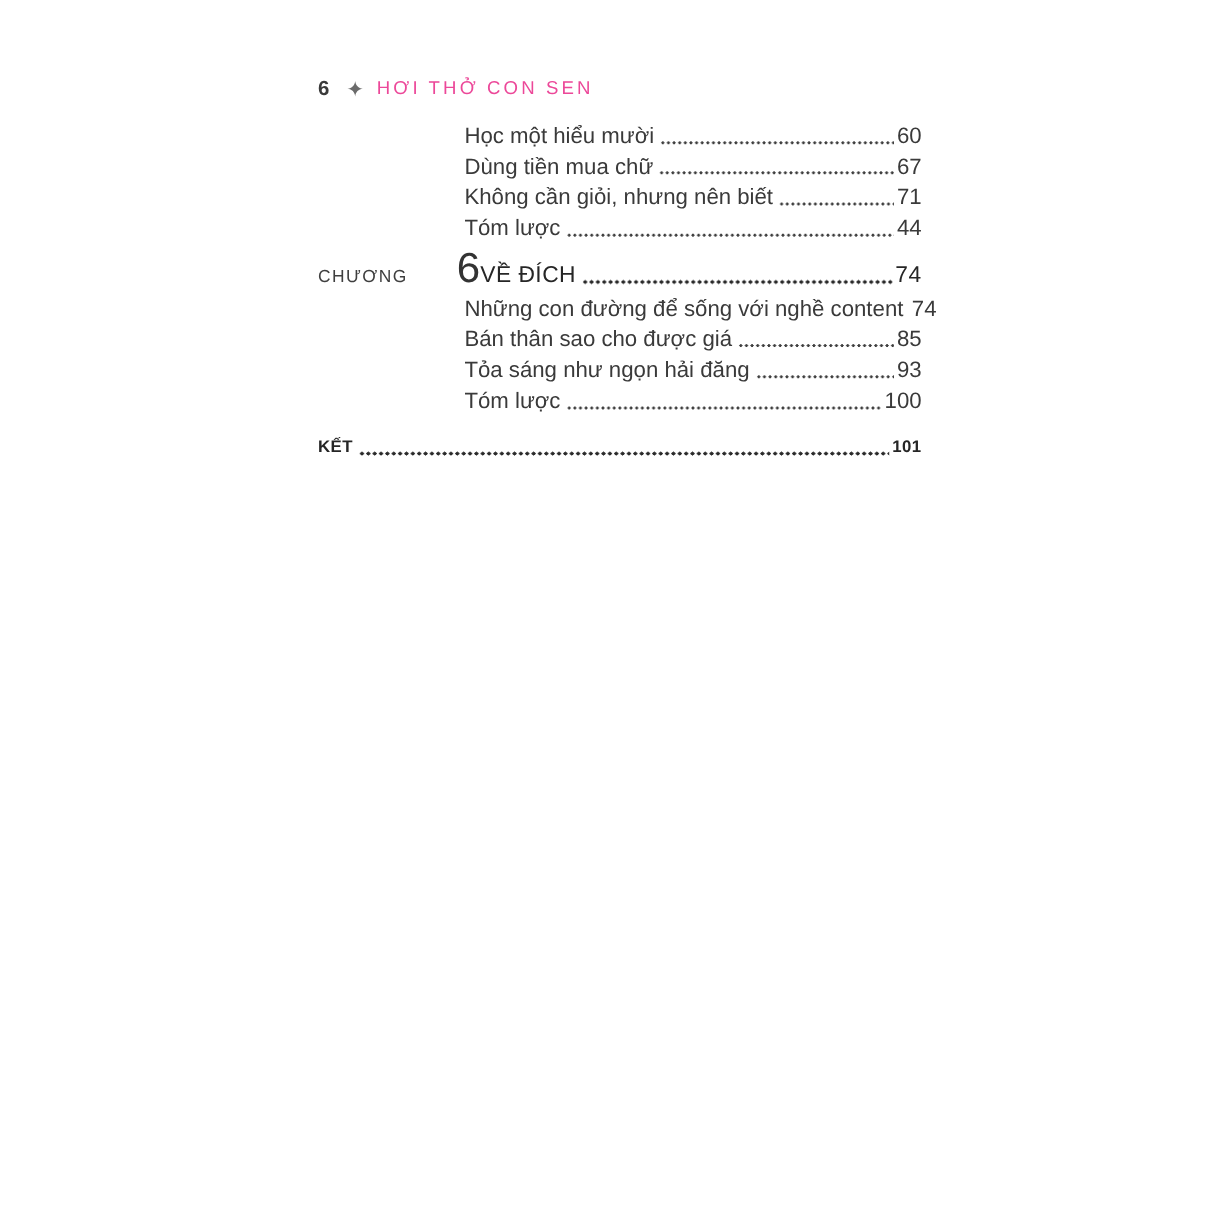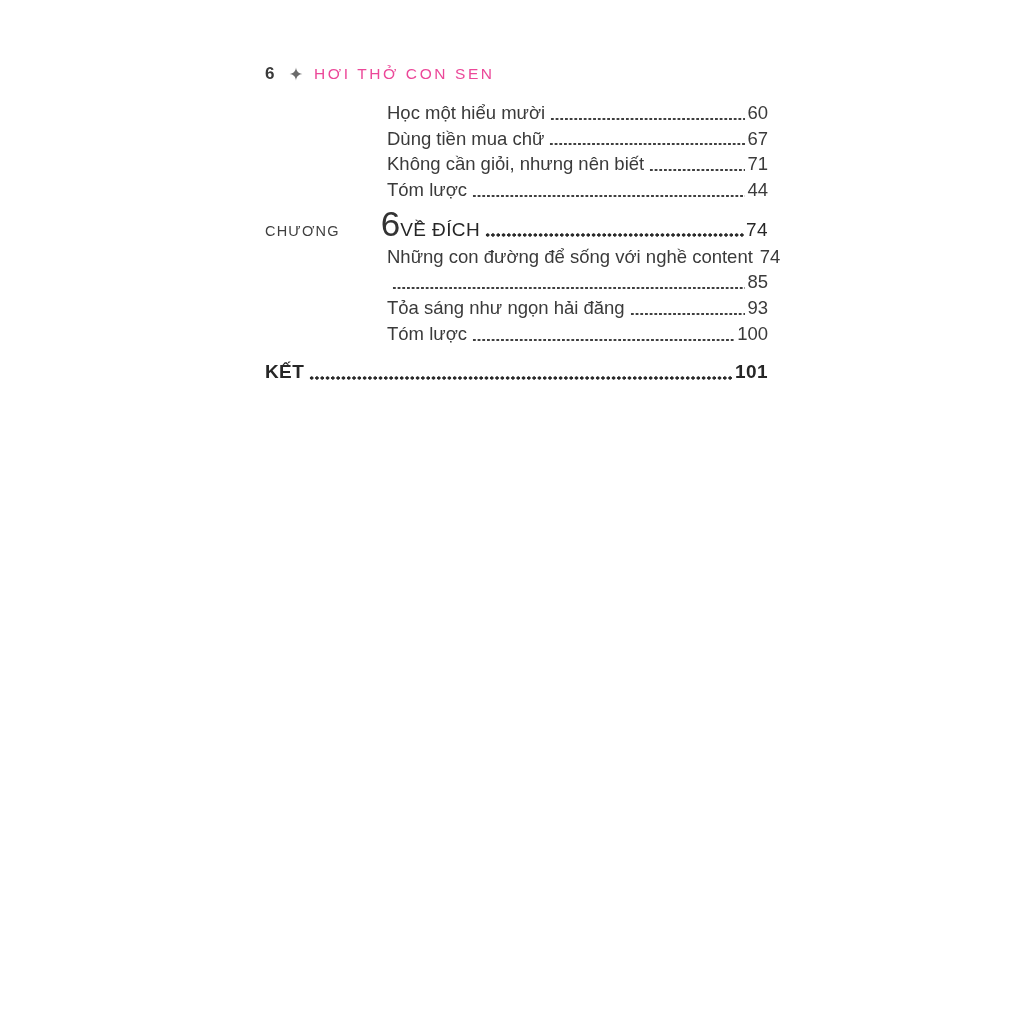--- a/index.html
+++ b/index.html
@@ -80,21 +80,21 @@
     background-size:5.3px 4px;
   }
   .toc-row.chapter .leader{margin-bottom:7px;}
   
   .toc-row.end{
     height:26px;line-height:26px;
     margin-top:12px;
   }
   .toc-row.end .title,
   .toc-row.end .pg{
-    font-size:19px;font-weight:700;color:#262626;letter-spacing:.4px;
+    font-size:14px;font-weight:700;color:#262626;letter-spacing:.4px;
   }
   .toc-row.end .leader{margin-bottom:5px;}
 </style>
 </head>
 <body>
 
 <div class="page">
 
   <div class="running-header">
     <span class="pgnum">6</span>
@@ -135,20 +135,21 @@
         <span class="title">VỀ ĐÍCH</span>
         <span class="leader"></span>
         <span class="pg">74</span>
       </div>
       <div class="toc-row normal">
         <span class="title">Những con đường để sống với nghề content</span>
         <span class="leader"></span>
         <span class="pg">74</span>
       </div>
       <div class="toc-row normal">
+        <span class="title">Bán thân sao cho được giá</span>
         <span class="leader"></span>
         <span class="pg">85</span>
       </div>
       <div class="toc-row normal">
         <span class="title">Tỏa sáng như ngọn hải đăng</span>
         <span class="leader"></span>
         <span class="pg">93</span>
       </div>
       <div class="toc-row normal">
         <span class="title">Tóm lược</span>

